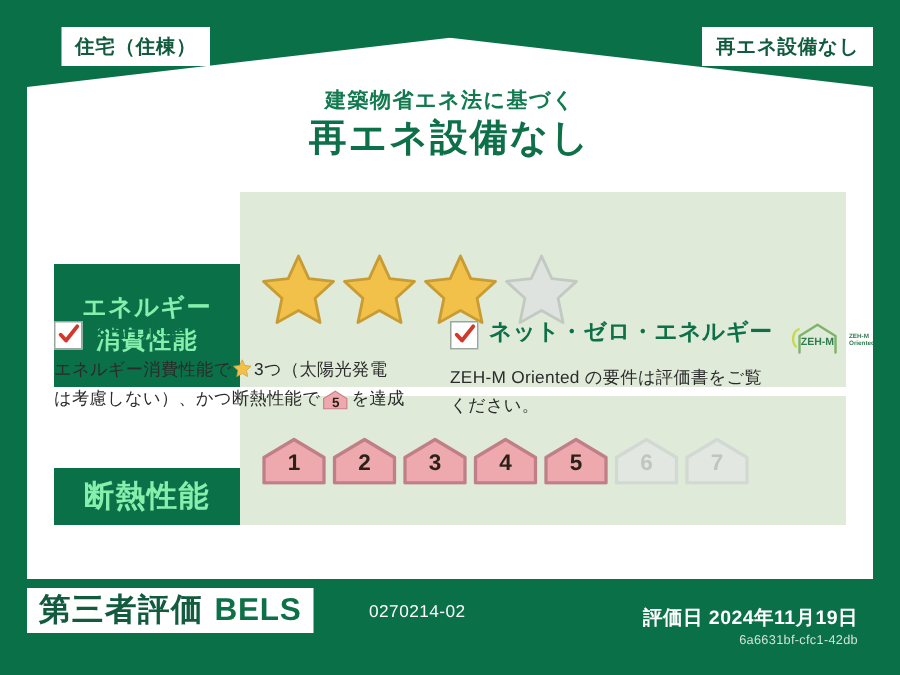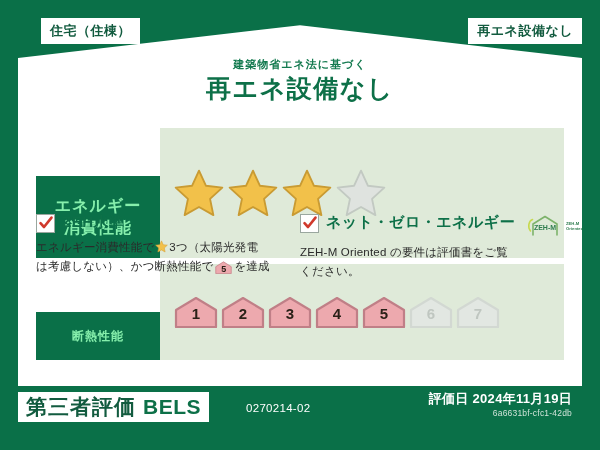--- a/index.html
+++ b/index.html
@@ -44,21 +44,21 @@
     margin-left:23px;
   }
   .tag-left{left:0;}
   .tag-right{right:0;}
   
   .titlewrap{
     position:absolute;left:0;top:40px;width:564px;
     text-align:center;
   }
   .title-sub{
-    color:#137a4f;font-size:11px;font-weight:bold;
+    color:#137a4f;font-size:14px;font-weight:bold;
     letter-spacing:1px;line-height:1.2;
     margin:0 0 3px 0;
   }
   .title-main{
     color:#0d7048;font-size:25px;font-weight:bold;
     letter-spacing:1.5px;line-height:1.15;
     margin:0;
   }
   
   .rows{
@@ -74,21 +74,21 @@
     color:#86efac;
     display:flex;align-items:center;justify-content:center;
     text-align:center;
     font-weight:bold;
     line-height:1.35;
     letter-spacing:1px;
     flex:none;
     margin-top:48px;
   }
   .perf-name.energy{font-size:16px;height:82px;}
-  .perf-name.insul{font-size:12px;height:48px;text-align:center;}
+  .perf-name.insul{font-size:20px;height:38px;text-align:center;}
   .perf-panel{
     flex:1;
     background:#dfead9;
     display:flex;align-items:center;
     padding-left:14px;
     box-sizing:border-box;
   }
   
   .stars{display:flex;align-items:center;gap:4px;}
   .star{width:50px;height:50px;display:block;}
@@ -159,21 +159,21 @@
     display:flex;align-items:baseline;gap:7px;
     line-height:1;
   }
   .bels-jp{color:#125b3f;font-size:21px;font-weight:bold;letter-spacing:1px;}
   .bels-en{color:#0d7048;font-size:21px;font-weight:bold;letter-spacing:.5px;}
   .bels-no{
     position:absolute;left:196px;top:16px;
     color:#ffffff;font-size:11.5px;letter-spacing:.3px;padding-left:32px;
   }
   .foot-right{
-    position:absolute;right:10px;top:5px;text-align:right;
+    position:absolute;right:10px;top:18px;text-align:right;
   }
   .foot-date{color:#ffffff;font-size:13px;font-weight:bold;letter-spacing:.3px;line-height:1.3;}
   .foot-uuid{color:#cfe3d8;font-size:8.5px;letter-spacing:.2px;line-height:1.4;}
 </style>
 </head>
 <body>
 
 <div class="label">
   <div class="card">
 

